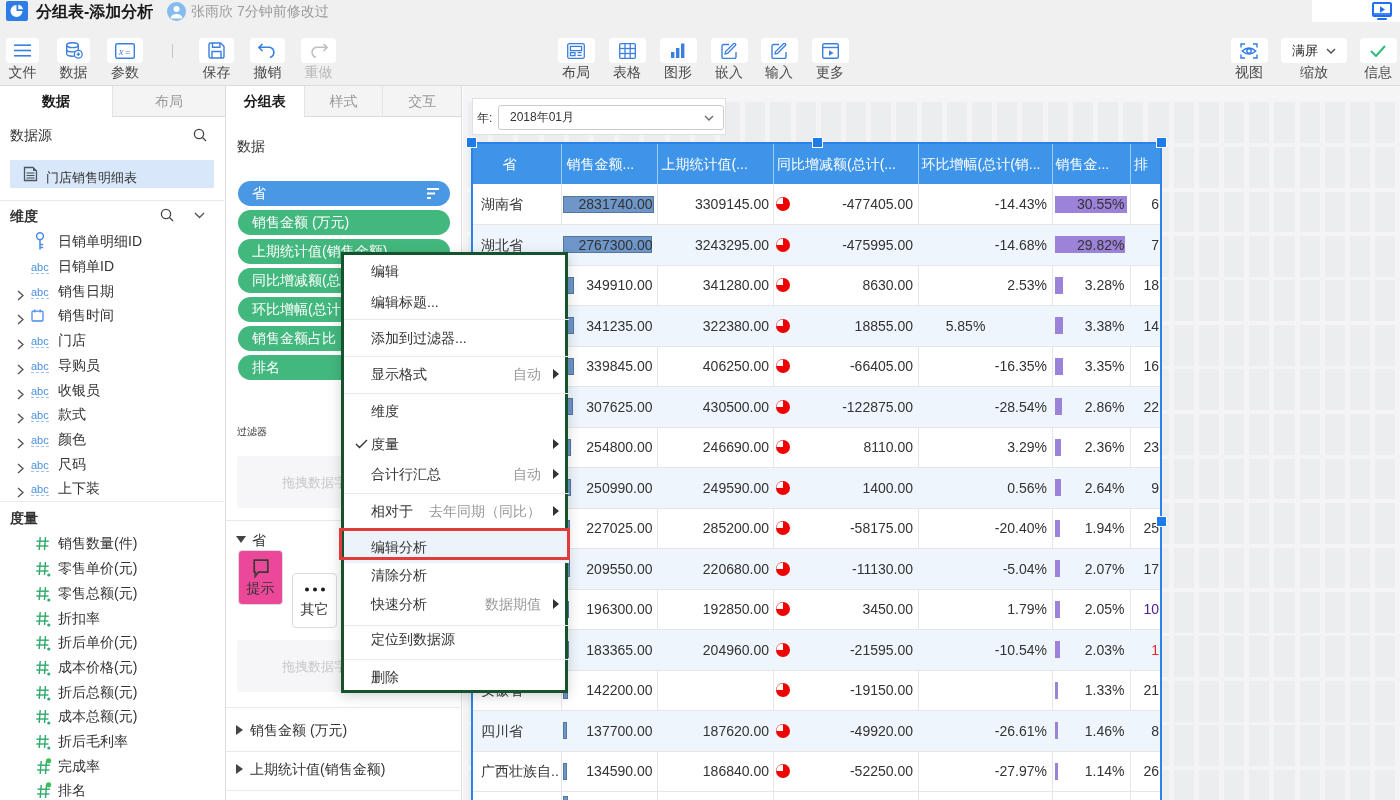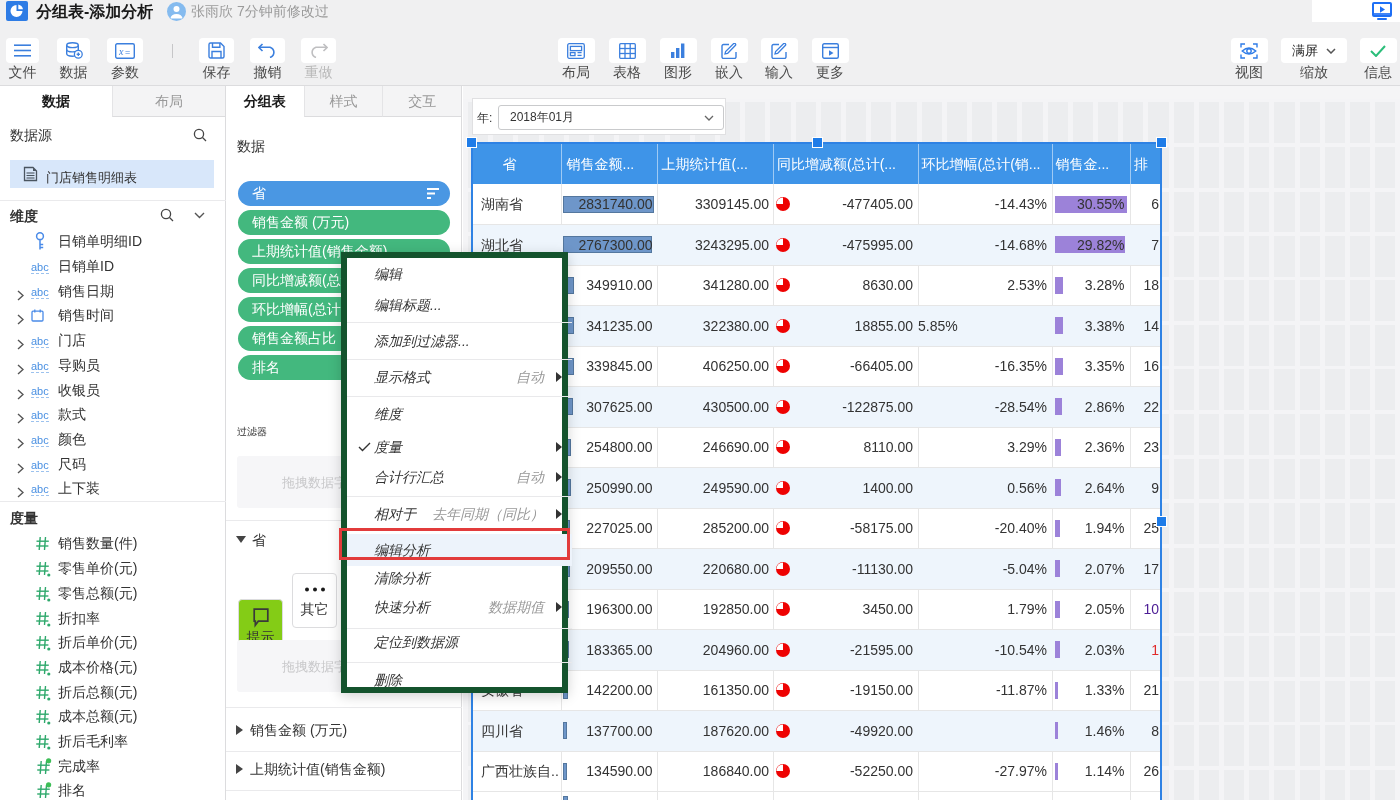--- a/index.html
+++ b/index.html
@@ -47,21 +47,21 @@
 }
 
 
 #filterw { position:absolute; left:472px; top:98px; width:254px; height:37px; background:#fff; border:1px solid #E0E0E2; }
 #filterw .sel { position:absolute; left:25px; top:6px; width:226px; height:25px; border:1px solid #C9CACC; border-radius:3px; background:#fff; line-height:23px; padding-left:11px; font-size:12px; color:#333; }
 
 
 #tablew { position:absolute; left:471px; top:142px; width:691px; height:658px; border:2px solid #2E82E4; border-bottom:none; background:#fff; }
 
 
-#cmenu { position:absolute; left:341px; top:252px; width:227px; height:441px; background:#fff; border:6px solid #14532d; box-shadow:0 3px 12px rgba(0,0,0,0.18);font-style:italic; }
+#cmenu { position:absolute; left:341px; top:252px; width:227px; height:441px; background:#fff; border:3px solid #14532d; box-shadow:0 3px 12px rgba(0,0,0,0.18); }
 .mi { position:absolute; left:0; width:225px; height:34px; line-height:34px; font-size:14px; color:#333; }
 .mi .t { position:absolute; left:27px; }
 .mi .sub { position:absolute; right:28px; color:#999; }
 .mi .arr { position:absolute; right:10px; top:12px; width:0; height:0; border-left:6px solid #333; border-top:5px solid transparent; border-bottom:5px solid transparent; }
 .msep { position:absolute; left:0; width:225px; height:1px; background:#E9E9EB; }
 #redbox { position:absolute; left:339px; top:528px; width:231px; height:32px; border:3px solid #E23B3B; z-index:30; }
 .handle { width:9px; height:9px; background:#1E7CE8; box-shadow:0 0 0 1px #fff; z-index:15; }
 #cmenu { z-index:20; }
 
 .hc { position:absolute; top:0; height:40px; line-height:40px; color:#fff; font-size:14px; overflow:hidden; white-space:nowrap; }
@@ -539,21 +539,21 @@
     <div class="pill green" style="left:12px;top:153px">上期统计值(销售金额)</div>
     <div class="pill green" style="left:12px;top:182px">同比增减额(总计(销售金额))</div>
     <div class="pill green" style="left:12px;top:211px">环比增幅(总计(销售金额))</div>
     <div class="pill green" style="left:12px;top:240px">销售金额占比</div>
     <div class="pill green" style="left:12px;top:269px">排名</div>
     <div class="abs" style="left:11px;top:339px;font-size:10px;color:#333">过滤器</div>
     <div class="abs" style="left:11px;top:370px;width:213px;height:52px;background:#F6F6F8;border-radius:3px"></div>
     <div class="abs" style="left:56px;top:388px;font-size:13px;color:#C8C8CA">拖拽数据字段</div>
     <div class="abs" style="left:0;top:434px;width:236px;height:1px;background:#EAEAEC"></div>
     <div class="abs" style="left:10px;top:446px;font-size:14px;color:#333"><span style="display:inline-block;width:0;height:0;border-top:7px solid #444;border-left:5px solid transparent;border-right:5px solid transparent;margin-right:6px;vertical-align:2px"></span>省</div>
-    <div class="abs" style="left:12px;top:513px;width:45px;height:55px;border:1px solid #DCDCDE;border-radius:4px;background:#84cc16;text-align:center"><svg style="margin-top:8px" width="16" height="20" viewBox="0 0 16 20">
+    <div class="abs" style="left:12px;top:464px;width:45px;height:55px;border:1px solid #DCDCDE;border-radius:4px;background:#ec4899;text-align:center"><svg style="margin-top:8px" width="16" height="20" viewBox="0 0 16 20">
           <path d="M1.2 1.2 h13.6 v12 h-9.5 l-3 4 v-4 h-1.1 Z" fill="none" stroke="#3a3a3a" stroke-width="1.7"></path>
         </svg><div style="font-size:14px;color:#333;margin-top:-1px;line-height:15px">提示</div></div>
     <div class="abs" style="left:66px;top:487px;width:45px;height:55px;border:1px solid #DCDCDE;border-radius:4px;background:#fff;text-align:center"><svg style="margin-top:13px" width="22" height="5" viewBox="0 0 22 5">
           <circle cx="3" cy="2.5" r="2" fill="#1a1a1a"></circle>
           <circle cx="11" cy="2.5" r="2" fill="#1a1a1a"></circle>
           <circle cx="19" cy="2.5" r="2" fill="#1a1a1a"></circle>
         </svg><div style="font-size:14px;color:#333;margin-top:7px;line-height:15px">其它</div></div>
     <div class="abs" style="left:11px;top:554px;width:213px;height:52px;background:#F6F6F8;border-radius:3px"></div>
     <div class="abs" style="left:56px;top:572px;font-size:13px;color:#C8C8CA">拖拽数据字段</div>
     <div class="abs" style="left:0;top:621px;width:236px;height:1px;background:#EAEAEC"></div>
@@ -644,21 +644,21 @@
     <div class="trow alt" style="top:161.5px">
     <div class="cell" style="left:0px;width:87px;padding-left:8px">浙江省</div>
     <div class="bar1" style="left:90px;width:11.0px"></div>
     <div class="cell" style="left:88px;width:91.5px;text-align:right">341235.00</div>
     <div class="cell" style="left:184px;width:112px;text-align:right">322380.00</div>
     <svg class="redpie" style="left:303px" width="14" height="14" viewBox="0 0 14 14">
           <circle cx="7" cy="7" r="7" fill="#EE0202"></circle>
           <path d="M7 7 L7 0.4 A6.6 6.6 0 0 0 0.4 7 Z" fill="#fff"></path>
         </svg>
     <div class="cell" style="left:300px;width:140px;text-align:right">18855.00</div>
-    <div class="cell" style="left:445px;width:129px;text-align:left">5.85%</div>
+    <div class="cell" style="left:428px;width:129px;text-align:center">5.85%</div>
     <div class="bar5" style="left:582px;width:7.9px"></div>
     <div class="cell" style="left:579px;width:72.5px;text-align:right">3.38%</div>
     <div class="cell" style="left:657px;width:29px;text-align:right;color:#333">14</div>
     <div class="rline" style="top:40px"></div>
     </div>
     <div class="trow" style="top:202.0px">
     <div class="cell" style="left:0px;width:87px;padding-left:8px">山东省</div>
     <div class="bar1" style="left:90px;width:10.9px"></div>
     <div class="cell" style="left:88px;width:91.5px;text-align:right">339845.00</div>
     <div class="cell" style="left:184px;width:112px;text-align:right">406250.00</div>
@@ -782,42 +782,41 @@
     <div class="cell" style="left:445px;width:129px;text-align:right">-10.54%</div>
     <div class="bar5" style="left:582px;width:4.7px"></div>
     <div class="cell" style="left:579px;width:72.5px;text-align:right">2.03%</div>
     <div class="cell" style="left:657px;width:29px;text-align:right;color:#E02A2A">1</div>
     <div class="rline" style="top:40px"></div>
     </div>
     <div class="trow" style="top:526.0px">
     <div class="cell" style="left:0px;width:87px;padding-left:8px">安徽省</div>
     <div class="bar1" style="left:90px;width:4.6px"></div>
     <div class="cell" style="left:88px;width:91.5px;text-align:right">142200.00</div>
-    <div class="cell" style="left:184px;width:112px;text-align:right">161350.00</div>
     <svg class="redpie" style="left:303px" width="14" height="14" viewBox="0 0 14 14">
           <circle cx="7" cy="7" r="7" fill="#EE0202"></circle>
           <path d="M7 7 L7 0.4 A6.6 6.6 0 0 0 0.4 7 Z" fill="#fff"></path>
         </svg>
     <div class="cell" style="left:300px;width:140px;text-align:right">-19150.00</div>
-    <div class="cell" style="left:445px;width:129px;text-align:right">-11.87%</div>
     <div class="bar5" style="left:582px;width:3.1px"></div>
     <div class="cell" style="left:579px;width:72.5px;text-align:right">1.33%</div>
     <div class="cell" style="left:657px;width:29px;text-align:right;color:#333">21</div>
     <div class="rline" style="top:40px"></div>
     </div>
     <div class="trow alt" style="top:566.5px">
     <div class="cell" style="left:0px;width:87px;padding-left:8px">四川省</div>
     <div class="bar1" style="left:90px;width:4.4px"></div>
     <div class="cell" style="left:88px;width:91.5px;text-align:right">137700.00</div>
     <div class="cell" style="left:184px;width:112px;text-align:right">187620.00</div>
     <svg class="redpie" style="left:303px" width="14" height="14" viewBox="0 0 14 14">
           <circle cx="7" cy="7" r="7" fill="#EE0202"></circle>
           <path d="M7 7 L7 0.4 A6.6 6.6 0 0 0 0.4 7 Z" fill="#fff"></path>
         </svg>
     <div class="cell" style="left:300px;width:140px;text-align:right">-49920.00</div>
+    <div class="cell" style="left:445px;width:129px;text-align:right">-26.61%</div>
     <div class="bar5" style="left:582px;width:3.4px"></div>
     <div class="cell" style="left:579px;width:72.5px;text-align:right">1.46%</div>
     <div class="cell" style="left:657px;width:29px;text-align:right;color:#333">8</div>
     <div class="rline" style="top:40px"></div>
     </div>
     <div class="trow" style="top:607.0px">
     <div class="cell" style="left:0px;width:87px;padding-left:8px">广西壮族自...</div>
     <div class="bar1" style="left:90px;width:4.3px"></div>
     <div class="cell" style="left:88px;width:91.5px;text-align:right">134590.00</div>
     <div class="cell" style="left:184px;width:112px;text-align:right">186840.00</div>

